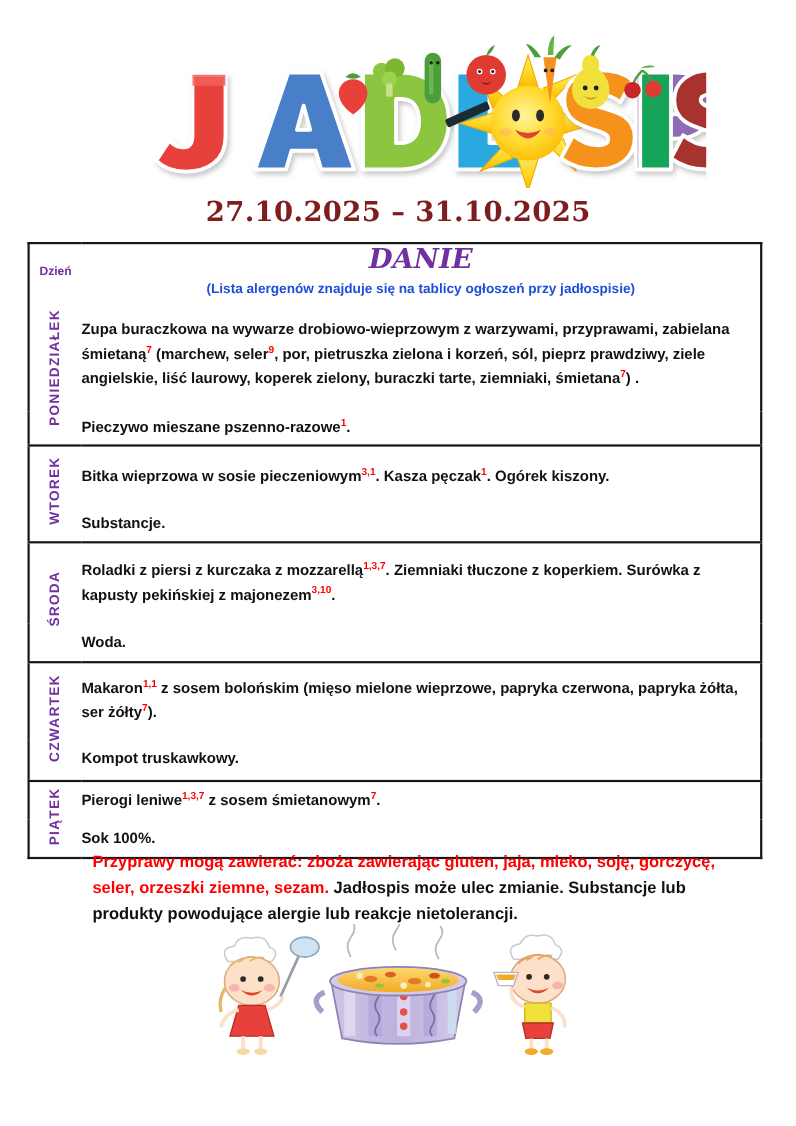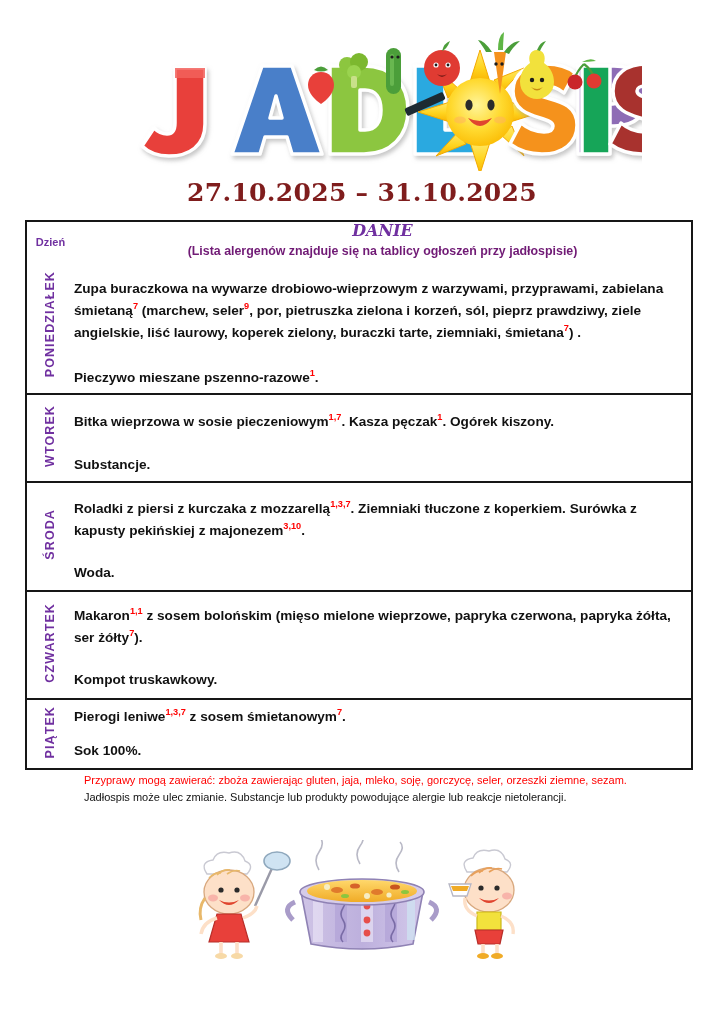--- a/index.html
+++ b/index.html
@@ -92,30 +92,30 @@
   }
   .hdr-dish {
     border-bottom: 2px solid #161616;
     text-align: center;
     padding: 6px 10px 9px 10px;
   }
   .hdr-title {
     font-family: "DejaVu Serif", "Liberation Serif", serif;
     font-style: italic;
     font-weight: bold;
-    font-size: 16px;
+    font-size: 25px;
     color: #7030a0;
     line-height: 1.15;
   }
   .hdr-sub {
     margin-top: 4px;
     font-family: "Liberation Sans", sans-serif;
     font-size: 12.4px;
     font-weight: bold;
-    color: #701a75;
+    color: #1d4ed8;
     line-height: 1.2;
   }
 
   
   .dish-cell {
     font-family: "Liberation Sans", sans-serif;
     font-size: 13.6px;
     font-weight: bold;
     color: #111111;
     line-height: 1.62;
@@ -134,22 +134,22 @@
     line-height: 0;
   }
 
   
   .footnote {
     position: absolute;
     left: 84px;
     top: 772px;
     width: 575px;
     font-family: "Liberation Sans", sans-serif;
-    font-size: 11px;
-    font-weight: normal;
+    font-size: 15px;
+    font-weight: bold;
     line-height: 1.58;
     color: #111111;
     text-align: left;
   }
   .footnote .red { color: #ff0000; }
 
   
   .illu-wrap {
     position: absolute;
     left: 0;
@@ -308,21 +308,21 @@
 
   <tr>
         <td class="day-cell" rowspan="2" style="border-bottom: 2px solid rgb(22, 22, 22);"><span class="day-rot">PONIEDZIAŁEK</span></td>
         <td class="dish-cell dish-main" style="height: 104px;">Zupa buraczkowa na  wywarze drobiowo-wieprzowym z warzywami, przyprawami, zabielana śmietaną<sup class="alg">7</sup> (marchew, seler<sup class="alg">9</sup>, por, pietruszka zielona i korzeń, sól, pieprz prawdziwy, ziele angielskie, liść laurowy, koperek zielony, buraczki tarte, ziemniaki, śmietana<sup class="alg">7</sup>) .</td>
       </tr>
       <tr class="grp-end">
         <td class="dish-cell dish-drink sep-thin" style="height: 30px; border-bottom: 2px solid rgb(22, 22, 22);">Pieczywo mieszane pszenno-razowe<sup class="alg">1</sup>.</td>
       </tr>
       <tr>
         <td class="day-cell" rowspan="2" style="border-bottom: 2px solid rgb(22, 22, 22);"><span class="day-rot">WTOREK</span></td>
-        <td class="dish-cell dish-main" style="height: 54px;">Bitka wieprzowa w sosie pieczeniowym<sup class="alg">1,7</sup>. Kasza pęczak<sup class="alg">1</sup>. Ogórek kiszony.</td>
+        <td class="dish-cell dish-main" style="height: 54px;">Bitka wieprzowa w sosie pieczeniowym<sup class="alg">3,1</sup>. Kasza pęczak<sup class="alg">1</sup>. Ogórek kiszony.</td>
       </tr>
       <tr class="grp-end">
         <td class="dish-cell dish-drink sep-thin" style="height: 32px; border-bottom: 2px solid rgb(22, 22, 22);">Substancje.</td>
       </tr>
       <tr>
         <td class="day-cell" rowspan="2" style="border-bottom: 2px solid rgb(22, 22, 22);"><span class="day-rot">ŚRODA</span></td>
         <td class="dish-cell dish-main" style="height: 73px;">Roladki z piersi z kurczaka z mozzarellą<sup class="alg">1,3,7</sup>. Ziemniaki tłuczone z koperkiem. Surówka z kapusty pekińskiej z majonezem<sup class="alg">3,10</sup>.</td>
       </tr>
       <tr class="grp-end">
         <td class="dish-cell dish-drink sep-thin" style="height: 34px; border-bottom: 2px solid rgb(22, 22, 22);">Woda.</td>

